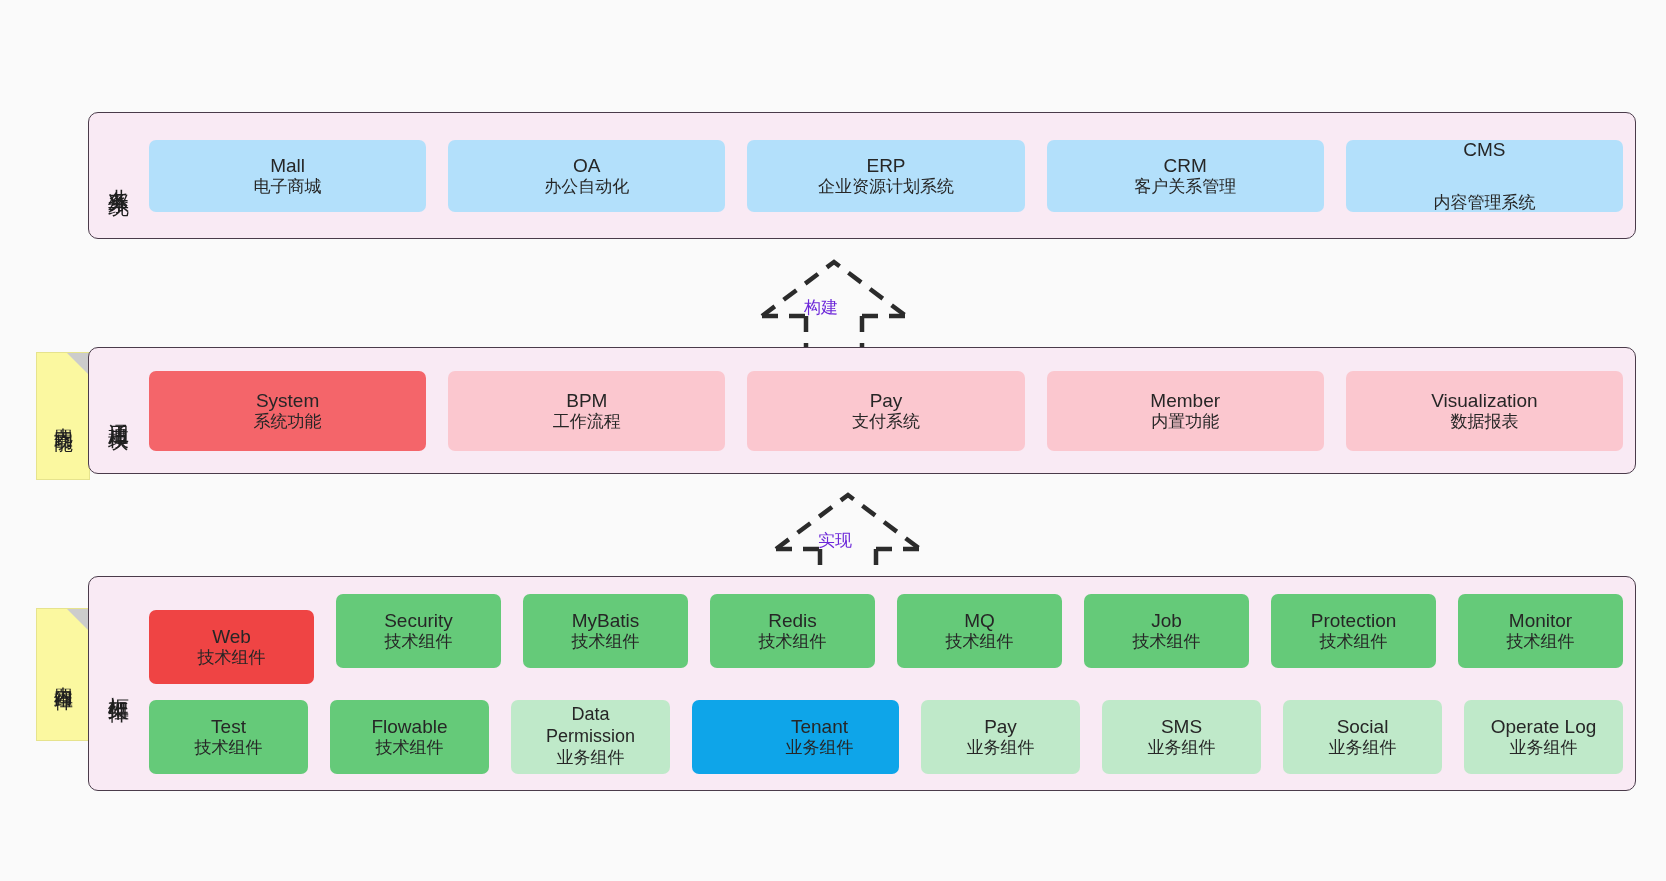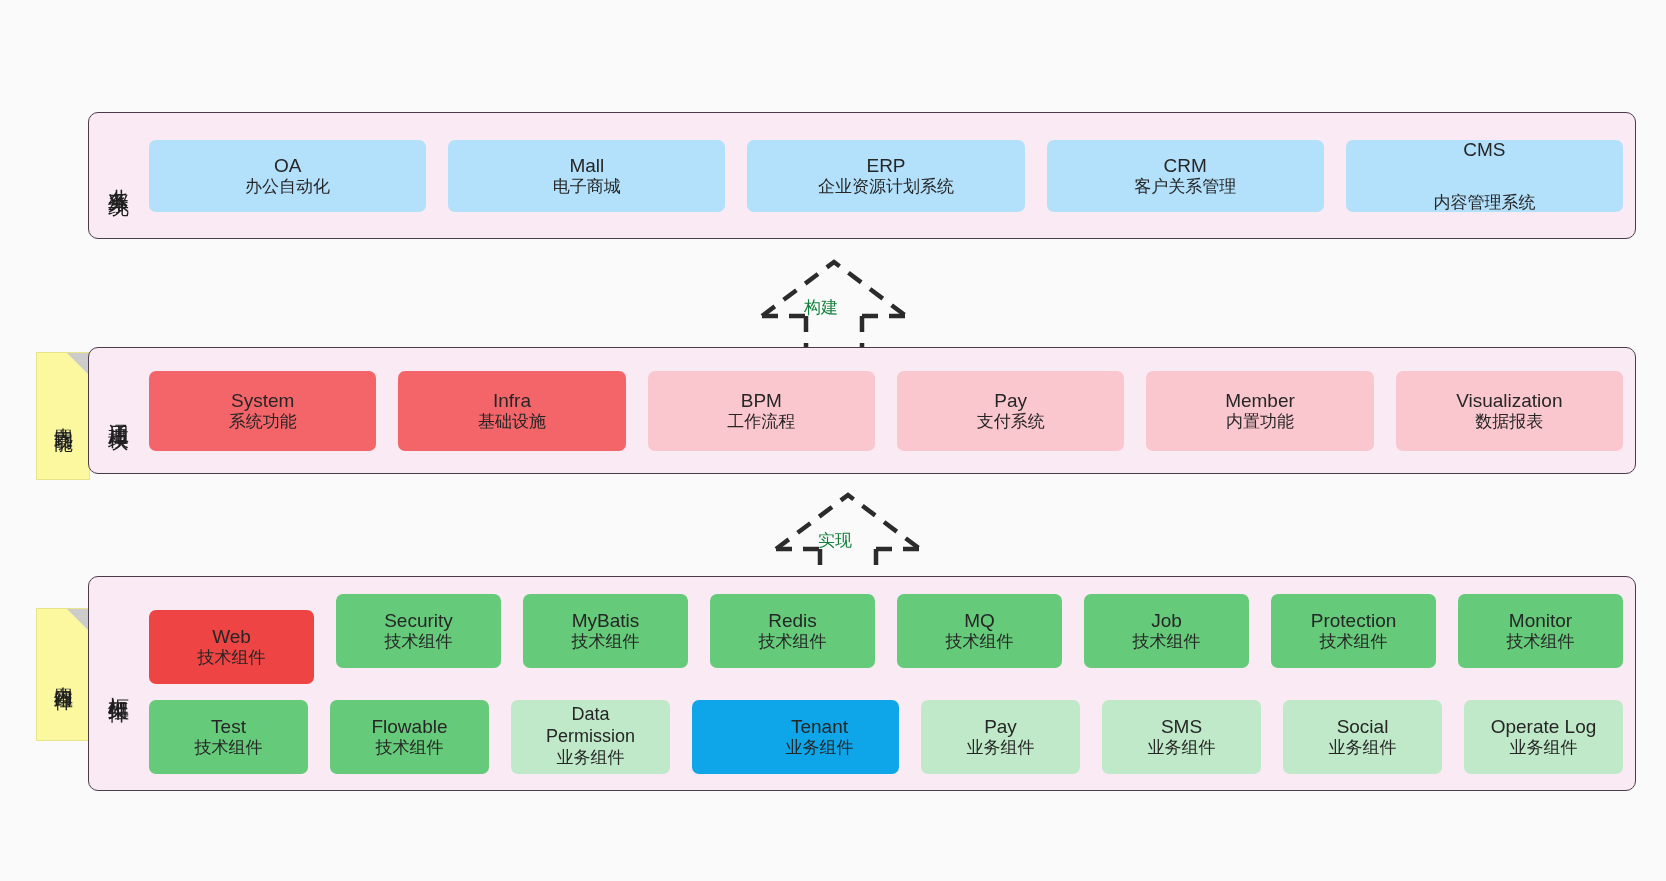--- a/index.html
+++ b/index.html
@@ -103,42 +103,42 @@
   #note-common { left: 36px; top: 352px; height: 128px; }
   #note-frame  { left: 36px; top: 608px; height: 133px; }
 
   
   .arrow { position: absolute; }
   #arrow-build { left: 744px; top: 256px; width: 180px; height: 92px; }
   #arrow-impl  { left: 758px; top: 489px; width: 180px; height: 92px; }
   .arrow-label {
     position: absolute;
     font-size: 17px;
-    color: #15803d;
+    color: #6d28d9;
     white-space: nowrap;
   }
   #arrow-build .arrow-label { left: 60px; top: 40px; }
   #arrow-impl  .arrow-label { left: 60px; top: 40px; }
 </style>
 </head>
 <body>
 
 <div class="canvas">
 
   <div class="layer" id="layer-business">
     <div class="layer-title">业务系统</div>
     <div class="layer-body">
       <div class="row">
         <div class="card c-blue" style="background: rgb(179, 224, 251);">
+          <span class="t1">Mall</span>
+          <span class="t2">电子商城</span>
+        </div>
+        <div class="card c-blue" style="background: rgb(179, 224, 251);">
           <span class="t1">OA</span>
           <span class="t2">办公自动化</span>
-        </div>
-        <div class="card c-blue" style="background: rgb(179, 224, 251);">
-          <span class="t1">Mall</span>
-          <span class="t2">电子商城</span>
         </div>
         <div class="card c-blue" style="background: rgb(179, 224, 251);">
           <span class="t1">ERP</span>
           <span class="t2">企业资源计划系统</span>
         </div>
         <div class="card c-blue" style="background: rgb(179, 224, 251);">
           <span class="t1">CRM</span>
           <span class="t2">客户关系管理</span>
         </div>
         <div class="card c-blue" style="background: rgb(179, 224, 251); gap: 32px;">
@@ -163,24 +163,20 @@
   </div>
 
   <div class="layer" id="layer-common">
     <div class="layer-title">通用模块</div>
     <div class="layer-body">
       <div class="row">
         <div class="card c-red" style="background: rgb(244, 101, 106);">
           <span class="t1">System</span>
           <span class="t2">系统功能</span>
         </div>
-        <div class="card c-red" style="background: rgb(244, 101, 106);">
-          <span class="t1">Infra</span>
-          <span class="t2">基础设施</span>
-        </div>
         <div class="card c-pink" style="background: rgb(251, 199, 207);">
           <span class="t1">BPM</span>
           <span class="t2">工作流程</span>
         </div>
         <div class="card c-pink" style="background: rgb(251, 199, 207);">
           <span class="t1">Pay</span>
           <span class="t2">支付系统</span>
         </div>
         <div class="card c-pink" style="background: rgb(251, 199, 207);">
           <span class="t1">Member</span>

